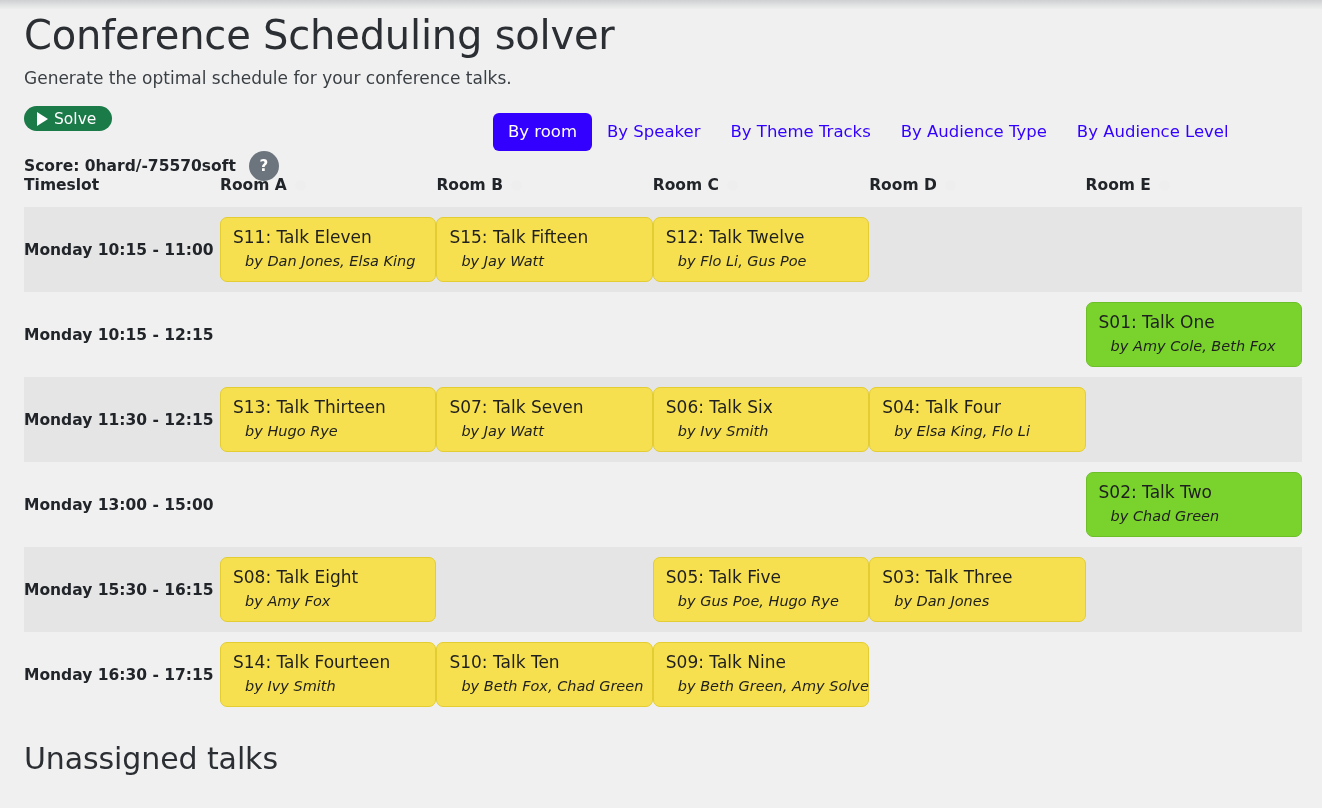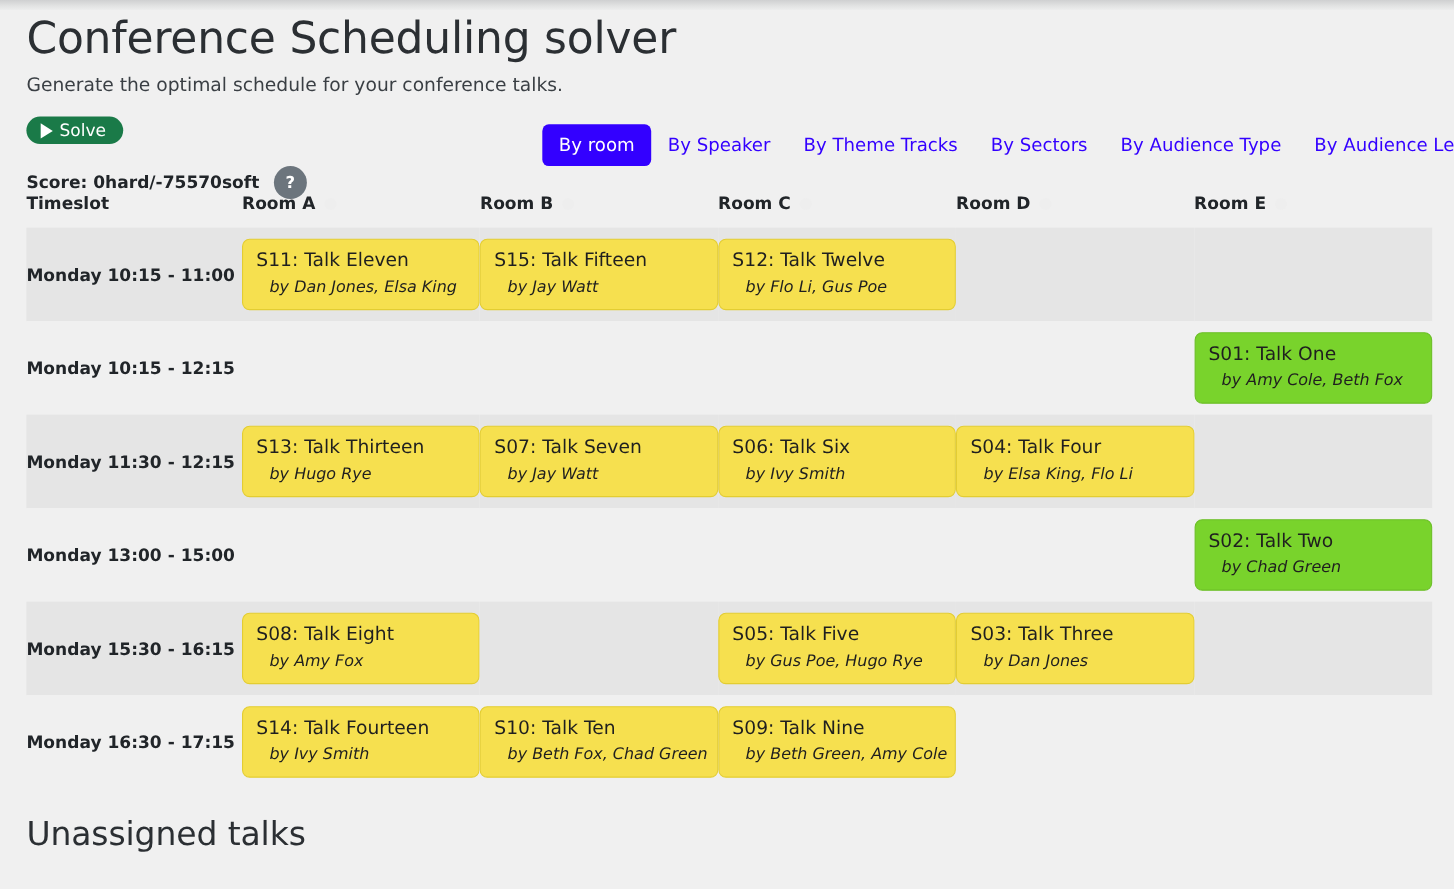--- a/index.html
+++ b/index.html
@@ -247,21 +247,20 @@
 
     <div class="score-row">
       <span class="score-text">Score: 0hard/-75570soft</span>
       <span class="help-badge">?</span>
     </div>
 
     <div class="view-tabs">
       <button class="view-tab active">By room</button>
       <button class="view-tab">By Speaker</button>
       <button class="view-tab">By Theme Tracks</button>
-      <button class="view-tab">By Sectors</button>
       <button class="view-tab">By Audience Type</button>
       <button class="view-tab">By Audience Level</button>
     </div>
 
   </div>
 
   <table class="schedule">
     <colgroup>
       <col class="col-timeslot">
       <col class="col-room">
@@ -420,21 +419,21 @@
           </td>
           <td class="slot-cell">
             <div class="talk-card theme-yellow">
               <div class="talk-title">S10: Talk Ten</div>
               <div class="talk-speakers">by Beth Fox, Chad Green</div>
             </div>
           </td>
           <td class="slot-cell">
             <div class="talk-card theme-yellow">
               <div class="talk-title">S09: Talk Nine</div>
-              <div class="talk-speakers">by Beth Green, Amy Cole</div>
+              <div class="talk-speakers">by Beth Green, Amy Solve</div>
             </div>
           </td>
           <td class="slot-cell"></td>
           <td class="slot-cell"></td>
         </tr>
       </tbody>
   </table>
 
   <h2 class="unassigned-title">Unassigned talks</h2>
 

